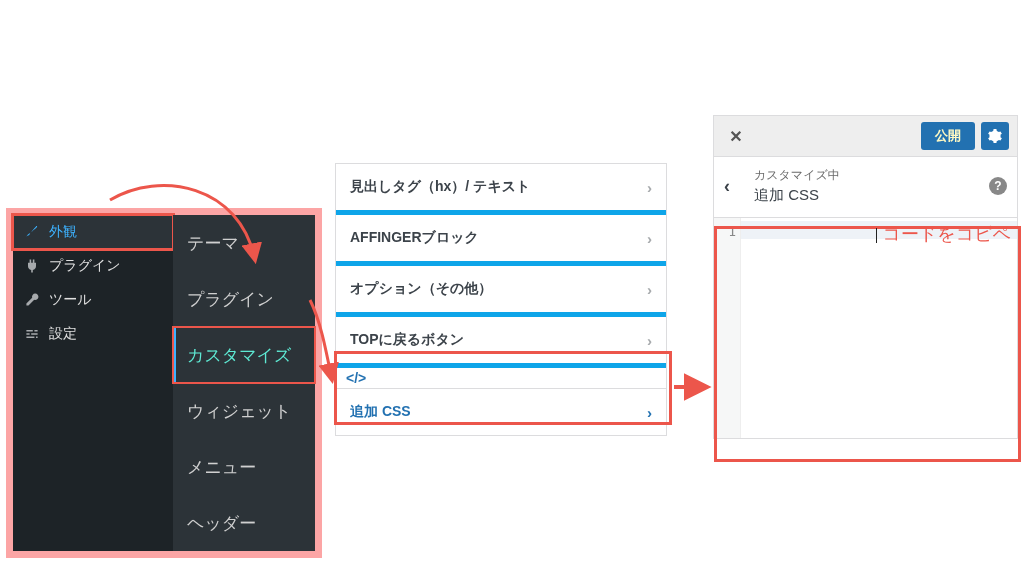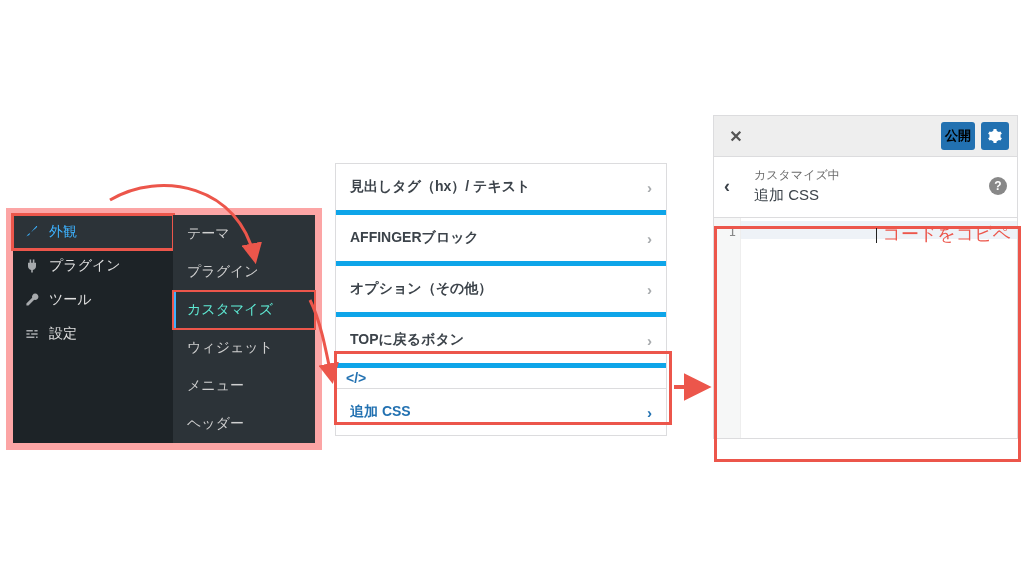--- a/index.html
+++ b/index.html
@@ -36,22 +36,22 @@
   }
   .p1 .item .ico { width: 18px; height: 18px; display: flex; align-items: center; justify-content: center; color:#a7aaad; }
   .p1 .item.active {
     background: #2c3338;
     color: #3db2ff;
   }
   .p1 .item.active .ico { color:#3db2ff; }
   .p1-right .sub {
     height: 30px;
     display: flex; align-items: center;
-    padding: 4px 14px;
-    font-size: 14px;
+    padding: 13px 14px;
+    font-size: 17px;
     color: #d0d0d0;
   }
   .p1-right .sub.active {
     color: #5eead4;
     border-left: 3px solid #3db2ff;
     padding-left: 11px;
     text-align: center;
   }
   .hl-red { outline: 2px solid #EC564B; outline-offset: -1px; }
   .hl-red-thick { outline: 3px solid #EC564B; outline-offset: -1px; }
@@ -105,22 +105,22 @@
     border-bottom: 1px solid #dcdcde;
     background:#eee;
   }
   .p3-top .close {
     width: 28px; height: 28px;
     display:flex; align-items:center; justify-content:center;
     font-size: 16px; color:#555; font-weight:700;
   }
   .p3-top .right { display:flex; gap:6px; align-items:center;}
   .btn-pub {
-    background: #2271b1; color: #000000;
-    height: 28px; padding: 0 4px;
+    background: #2271b1; color: #fef9c3;
+    height: 28px; padding: 0 14px;
     border-radius: 3px;
     display:flex; align-items:center;
     font-size: 13px; font-weight:600;
   }
   .btn-gear {
     background: #2271b1; color:#fff;
     width: 28px; height:28px; border-radius:3px;
     display:flex; align-items:center; justify-content:center;
   }
   .p3-head {

